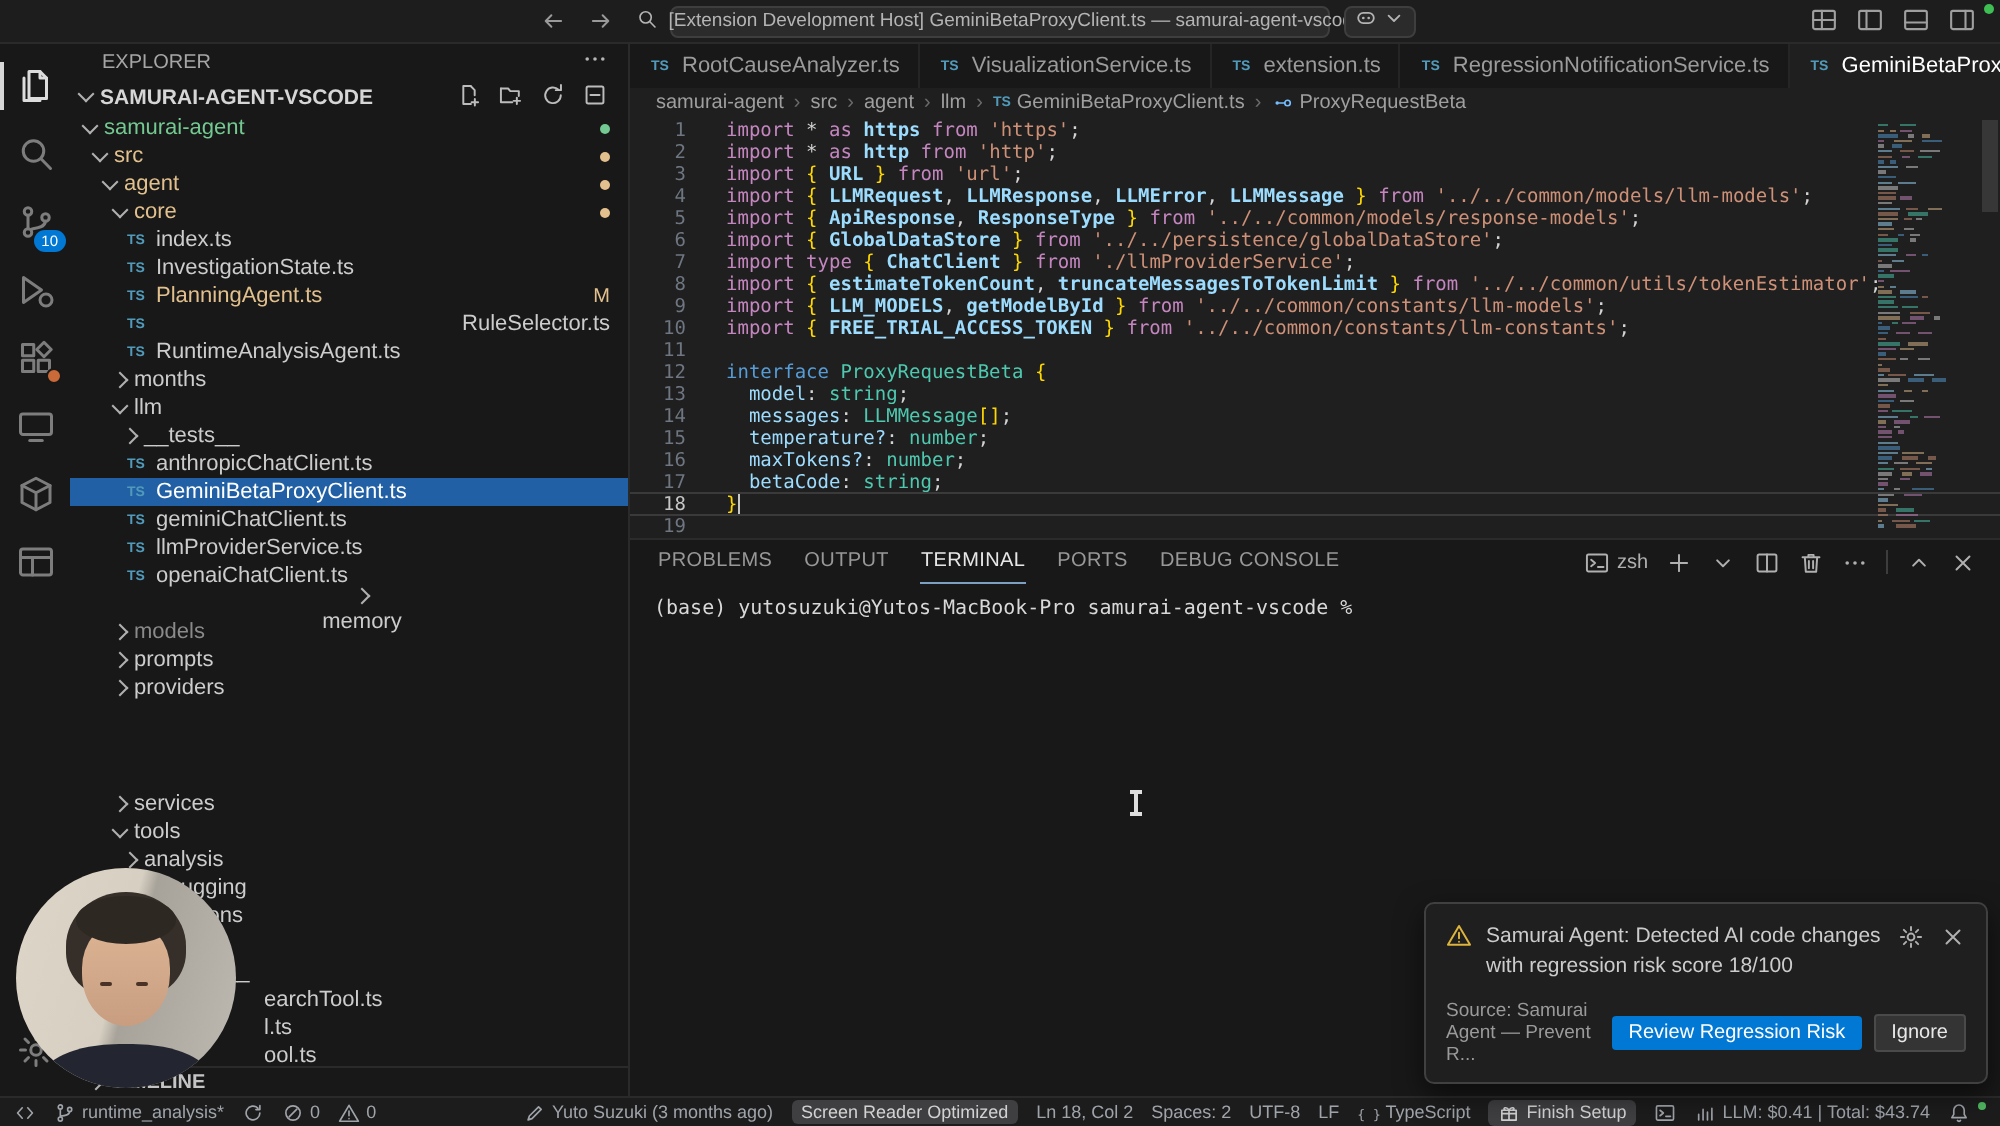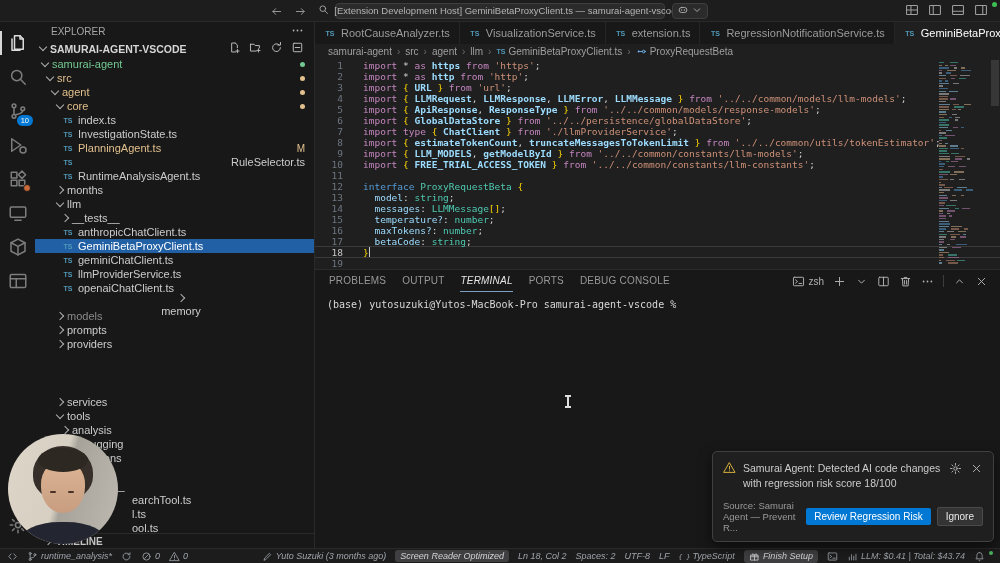--- a/index.html
+++ b/index.html
@@ -80,29 +80,29 @@
   .tk-br { color:#ffd700; } .tk-pu { color:#d4d4d4; } .tk-ty { color:#4ec9b0; }
   .cur-line { position:absolute; left:0; right:0; height:12px; border-top:1px solid #3a3a3a; border-bottom:1px solid #3a3a3a; z-index:1; }
   .cursor-caret { position:absolute; width:1.3px; height:10px; background:#c8c8c8; z-index:3; }
   .minimap { position:absolute; right:24px; top:2px; width:38px; height:207px; z-index:1; }
   .vscroll { position:absolute; right:0; top:0; width:10px; height:211px; }
   .vscroll .thumb { position:absolute; top:2px; left:1px; width:8px; height:46px; background:rgba(120,120,120,.28); }
 
   .panel { flex:1; background:#181818; border-top:1px solid #2b2b2b; display:flex; flex-direction:column; position:relative; }
   .panel-tabs { height:22px; display:flex; align-items:stretch; padding-left:14px; gap:16px; font-size:10px; color:#989898; }
   .ptab { display:flex; align-items:center; border-bottom:1px solid transparent; letter-spacing:.2px; }
-  .ptab.active { color:#e6e6e6; border-bottom-color:#7d9fc0;font-style:italic; }
+  .ptab.active { color:#e6e6e6; border-bottom-color:#7d9fc0; }
   .panel-actions { margin-left:auto; display:flex; align-items:center; gap:9px; padding-right:12px; color:#b0b0b0; font-size:10px; }
   .panel-actions svg { width:13px; height:13px; }
   .pa-div { width:1px; height:12px; background:#3d3d3d; }
   .term { padding:7px 0 0 12px; font-family:"DejaVu Sans Mono", monospace; font-size:10px; color:#d8d8d8; }
 
   
   .statusbar { height:15px; background:#1c1c1c; border-top:1px solid #2a2a2a; display:flex; align-items:center;
-    font-size:9px; color:#9fa4aa; padding:0 7px; gap:9px; white-space:nowrap;font-style:italic; }
+    font-size:9px; color:#9fa4aa; padding:0 7px; gap:9px; white-space:nowrap; }
   .sb-item { display:flex; align-items:center; gap:3px; }
   .sb-item svg { width:11px; height:11px; }
   .sb-item.chip { background:#3f3f42; color:#d2d2d2; padding:1px 5px; border-radius:3px; }
   .sb-item .ndot { width:4px; height:4px; border-radius:50%; background:#4fb860; margin-left:1px; align-self:flex-start; }
   .sb-push { margin-left:auto; }
 
   
   .toast { position:absolute; right:6px; bottom:21px; width:282px; background:#1f1f1f; border:1px solid #404040;
     border-radius:5px; padding:9px 10px 8px 10px; box-shadow:0 5px 14px rgba(0,0,0,.55); font-size:10.5px; color:#cccccc; z-index:20; }
   .toast-head { display:flex; gap:7px; align-items:flex-start; }

